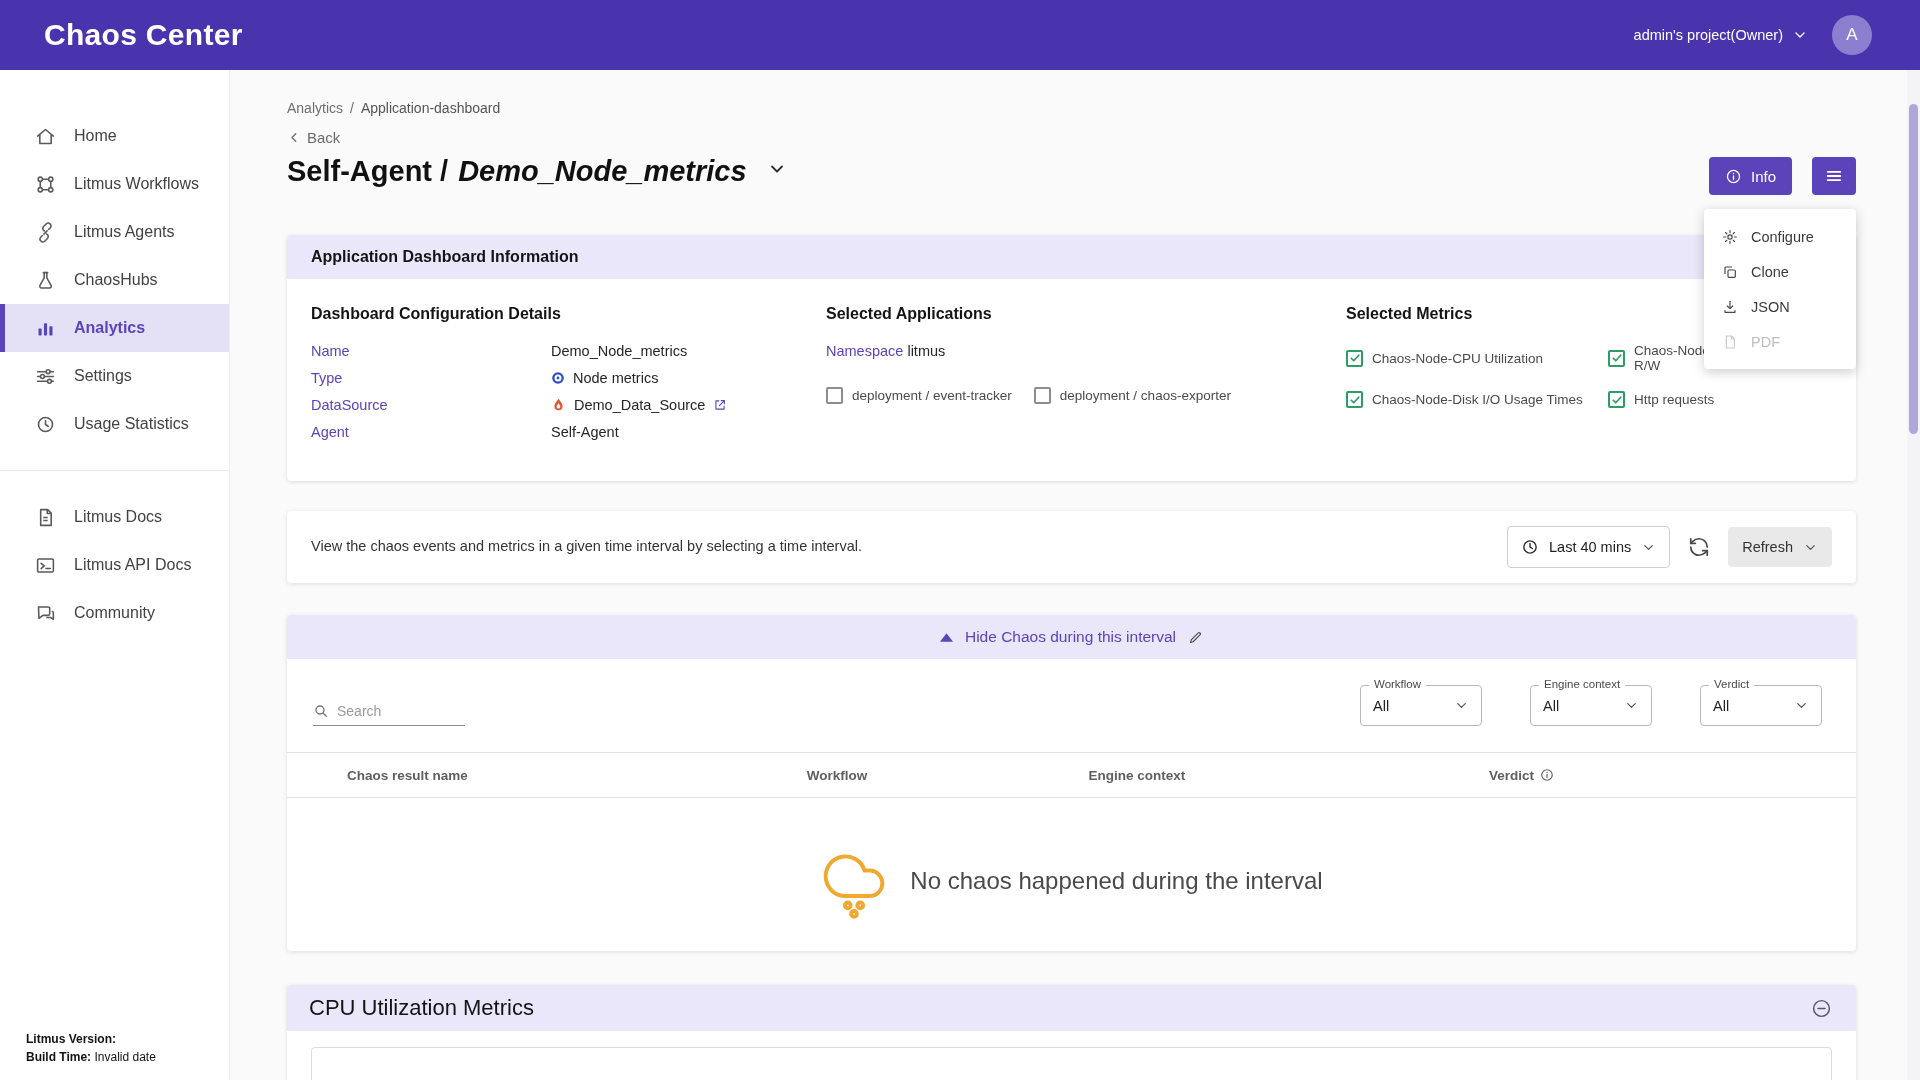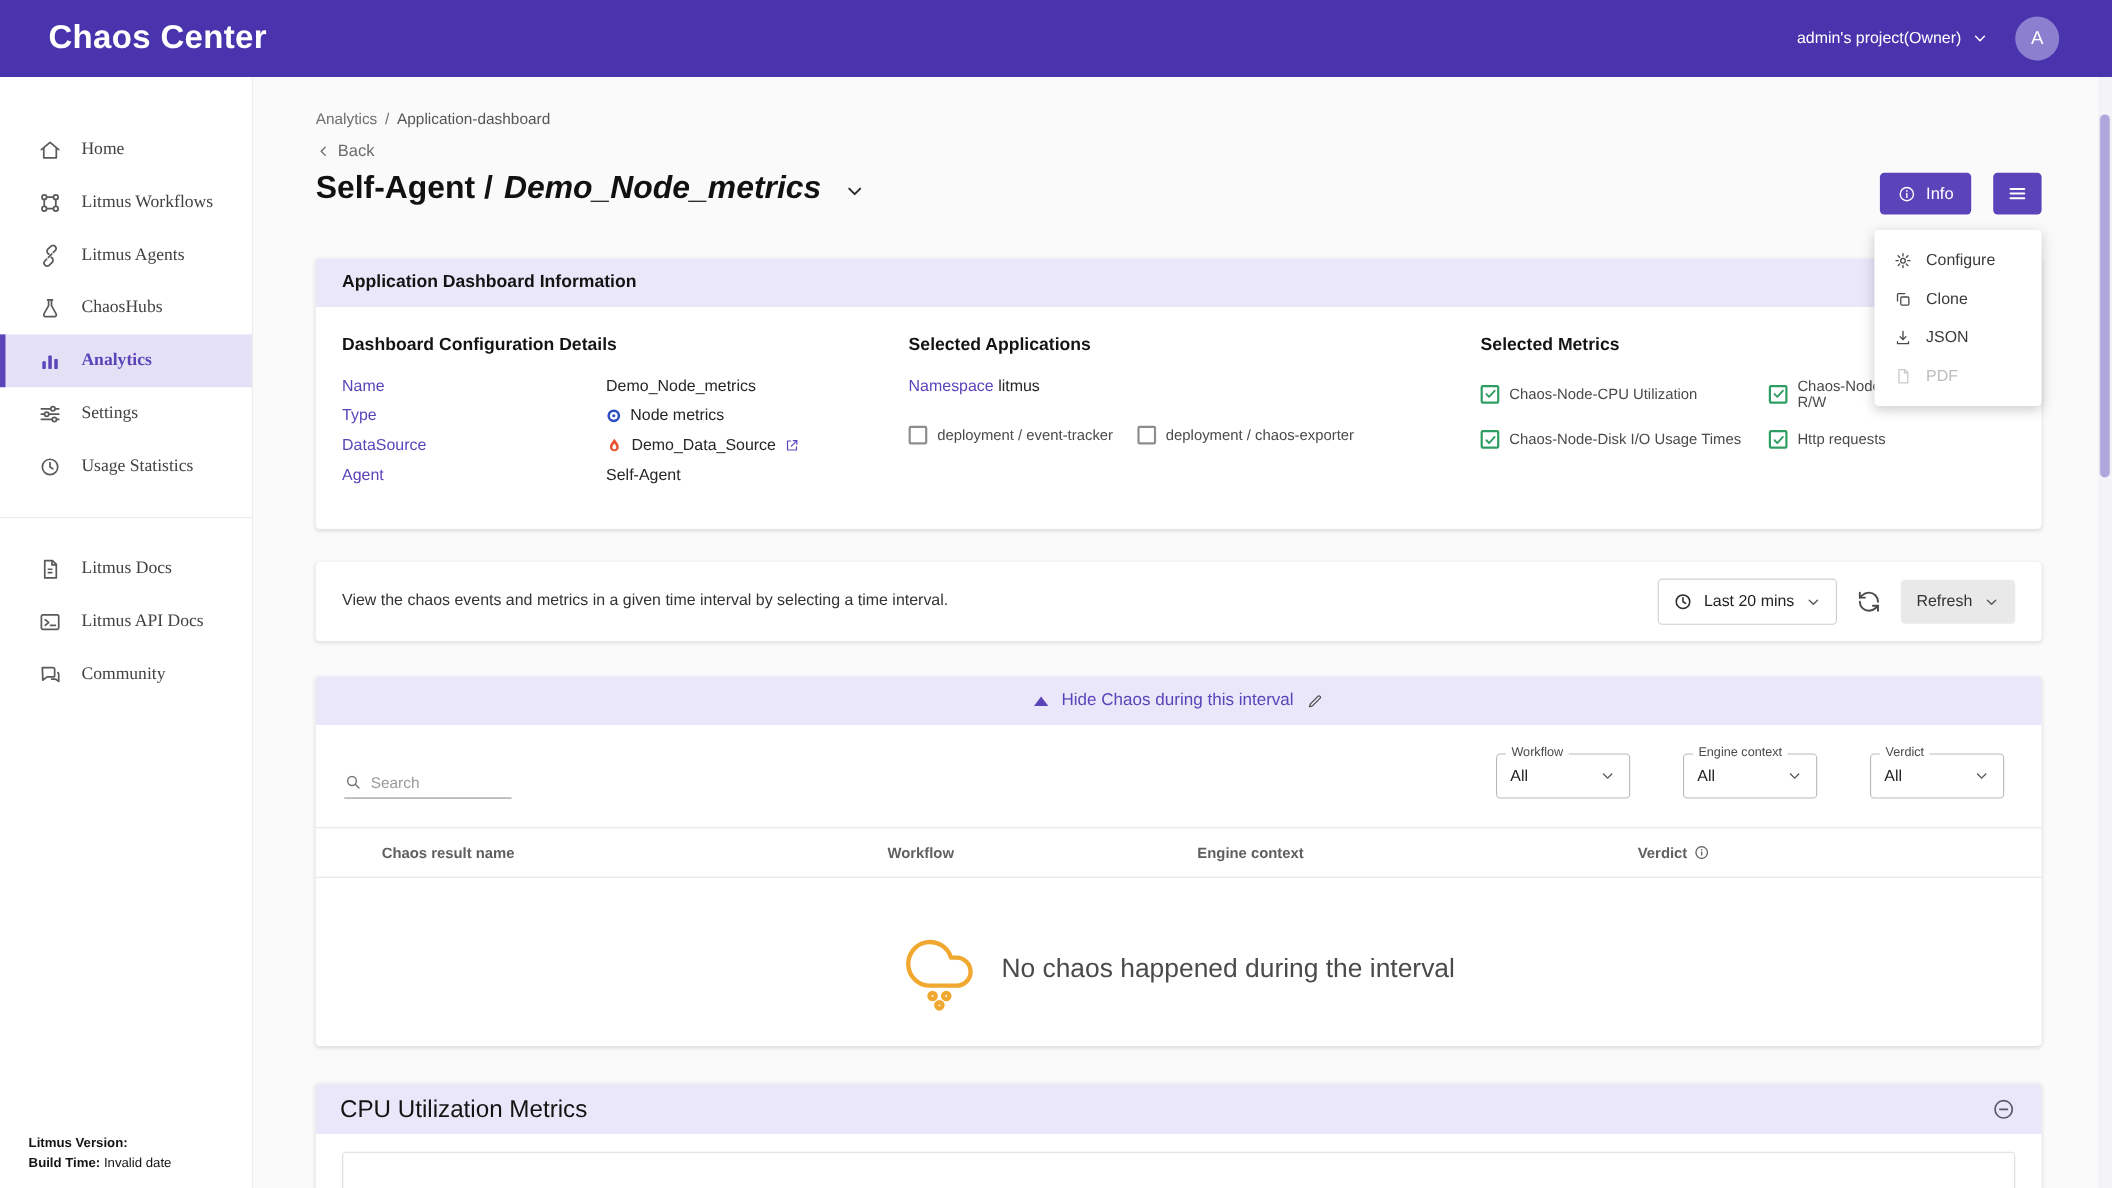--- a/index.html
+++ b/index.html
@@ -14,39 +14,39 @@
   .header-right { display:flex; align-items:center; gap:24px; }
   .project-select { display:flex; align-items:center; gap:9px; color:#fff; font-size:14.5px; cursor:pointer; }
   .project-select svg { width:16px; height:16px; }
   .avatar { width:40px; height:40px; border-radius:50%; background:#8C7FD0; color:#fff;
     display:flex; align-items:center; justify-content:center; font-size:17px; cursor:pointer; }
 
   
   .sidebar { position:fixed; top:70px; left:0; bottom:0; width:230px; background:#fff;
     border-right:1px solid #ececec; padding-top:42px; z-index:20; }
   .nav-item { display:flex; align-items:center; gap:18px; height:48px; padding-left:30px;
-    color:#424242; font-size:16px; cursor:pointer; border-left:5px solid transparent;font-family:Liberation Serif, serif; }
+    color:#424242; font-size:16px; cursor:pointer; border-left:5px solid transparent; }
   .nav-item .nav-icon svg { width:21px; height:21px; color:#5a5a5a; }
   .nav-item.active { background:#E4E0F6; border-left-color:#5B44BA; color:#5B44BA; font-weight:bold; }
   .nav-item.active .nav-icon svg { color:#5B44BA; }
   .nav-divider { height:1px; background:#e9e9e9; margin:22px 0; }
   .version-info { position:absolute; bottom:14px; left:26px; font-size:12px; color:#141414; line-height:1.5; }
   .version-info .b { font-weight:bold; }
 
   
   .main { position:absolute; top:70px; left:230px; right:0; bottom:0; padding:30px 64px 0 57px; overflow:hidden; }
 
   .breadcrumb { display:flex; gap:7px; font-size:14px; color:#6f6f6f; }
   .breadcrumb .crumb-page { color:#555; }
   .back-row { margin-top:13px; display:flex; align-items:center; gap:5px; color:#6b6b6b;
     font-size:15px; cursor:pointer; width:max-content; }
   .back-row svg { width:15px; height:15px; }
 
   .title-row { margin-top:9px; display:flex; align-items:flex-start; justify-content:space-between; }
-  .title-left { display:flex; align-items:flex-end; }
+  .title-left { display:flex; align-items:flex-start; }
   .page-title { font-size:29px; font-weight:bold; color:#111; display:flex; gap:10px; align-items:baseline; }
   .page-title .italic { font-style:italic; }
   .title-caret { margin-left:16px; background:none; border:none; cursor:pointer; color:#2e2e2e; padding:4px; }
   .title-caret svg { width:20px; height:20px; }
   .title-actions { position:relative; display:flex; gap:20px; margin-top:2px; }
   .btn-info { display:flex; align-items:center; gap:9px; background:#5B44BA; color:#fff; border:none;
     border-radius:4px; height:38px; padding:0 16px; font-size:15px; cursor:pointer; }
   .btn-info svg { width:17px; height:17px; }
   .btn-menu { width:44px; height:38px; background:#5B44BA; border:none; border-radius:4px; color:#fff;
     display:flex; align-items:center; justify-content:center; cursor:pointer; }
@@ -468,21 +468,21 @@
   <section class="card" id="interval-card">
     <div class="interval-text">View the chaos events and metrics in a given time interval by selecting a time interval.</div>
     <div class="interval-controls">
       <div class="time-select">
         <span>
             <svg class="clock" viewBox="0 0 24 24" fill="none" stroke="currentColor" stroke-width="1.9" stroke-linecap="round">
               <circle cx="12" cy="12" r="8.2"></circle>
               <path d="M12 7.3V12l3.2 2"></path>
             </svg>
           </span>
-        <span>Last 20 mins</span>
+        <span>Last 40 mins</span>
         <span>
             <svg class="chev" viewBox="0 0 24 24" fill="none" stroke="currentColor" stroke-width="2" stroke-linecap="round" stroke-linejoin="round">
               <polyline points="6 9 12 15 18 9"></polyline>
             </svg>
           </span>
       </div>
       <button class="icon-btn-refresh">
         <span><svg viewBox="0 0 24 24" fill="none" stroke="currentColor" stroke-width="1.9" stroke-linecap="round" stroke-linejoin="round">
               <path d="M21 12a9 9 0 0 0-9-9 9.75 9.75 0 0 0-6.74 2.74L3 8"></path>
               <path d="M3 3v5h5"></path>

